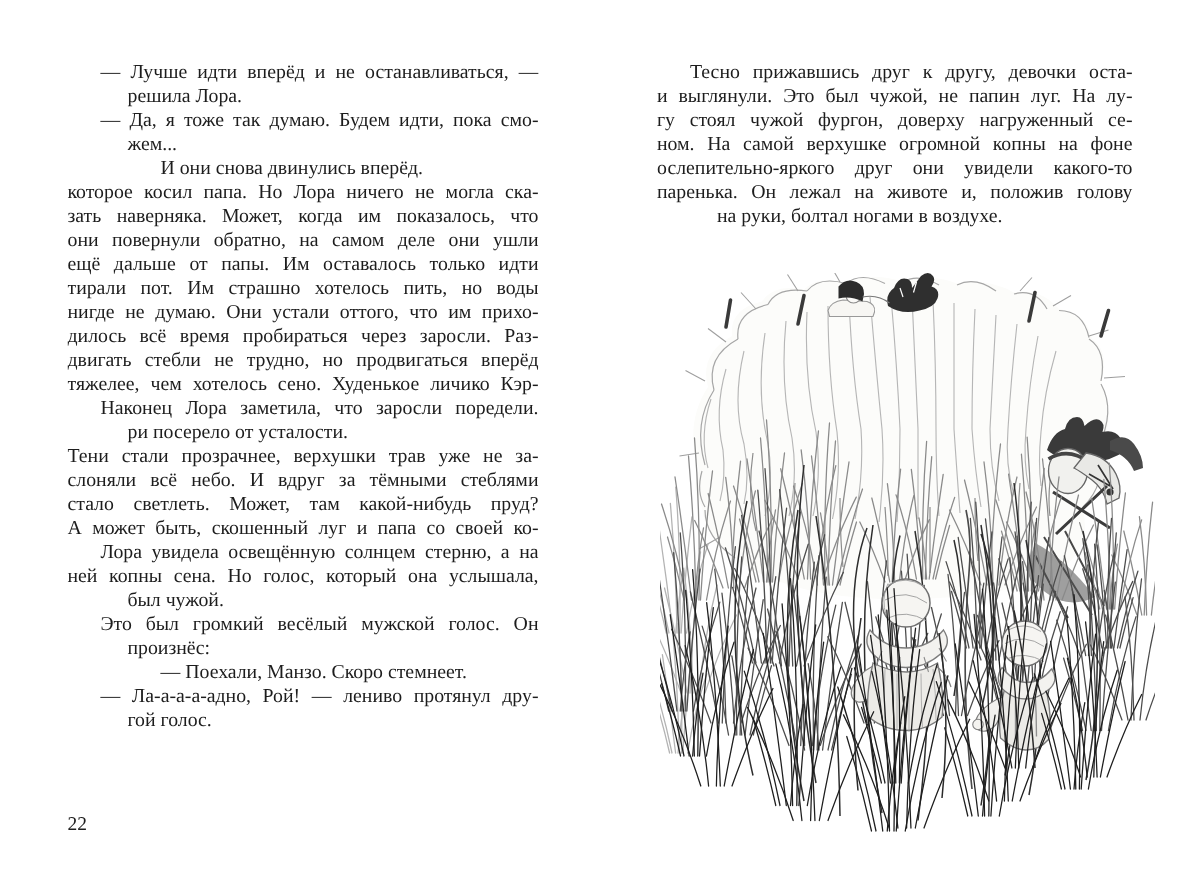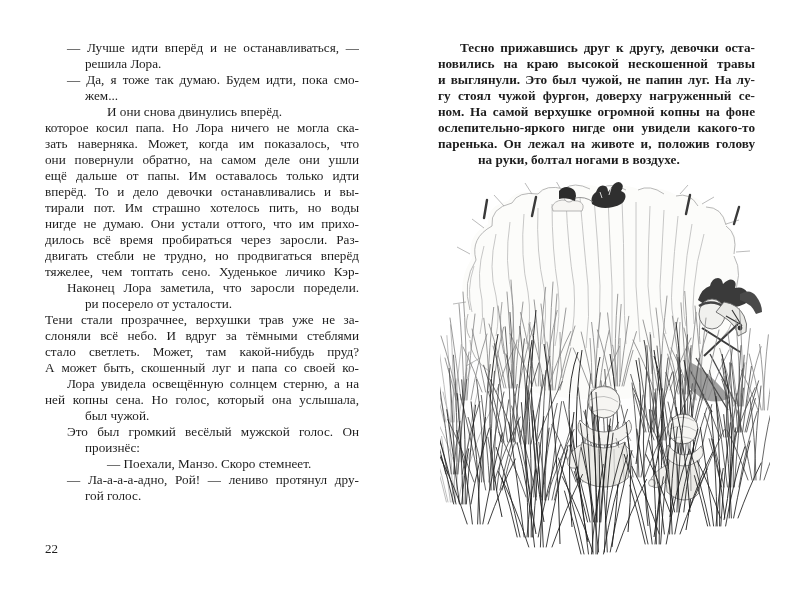--- a/index.html
+++ b/index.html
@@ -4,21 +4,21 @@
 <style>
   html,body{margin:0;padding:0;background:#ffffff;}
   .spread{position:relative;width:799px;height:595px;background:#ffffff;overflow:hidden;
           font-family:"Liberation Serif","DejaVu Serif",serif;color:#1d1d1d;}
   .textcol{position:absolute;top:40px;}
   .textcol .ln{font-size:13.2px;line-height:16px;height:16px;overflow:hidden;
                text-align:justify;text-align-last:justify;}
   .textcol .ln.end{text-align-last:left;margin-left:40px;}
   .textcol .ln.in{text-indent:22px;}
   #leftcol{left:45px;width:314px;}
-  #rightcol{left:438px;width:317px;font-weight:bold;}
+  #rightcol{left:438px;width:317px;}
   .folio{position:absolute;left:45px;width:314px;top:541px;text-align:left;
          font-size:13px;line-height:16px;}
   .illus{position:absolute;left:440px;top:182px;width:330px;height:380px;}
   .illus svg{display:block;width:330px;height:380px;}
   .illus path{vector-effect:non-scaling-stroke;}
 </style>
 </head>
 <body>
 
 <div class="spread">
@@ -26,50 +26,48 @@
   <div id="leftcol" class="textcol">
     <div class="ln in">— Лучше идти вперёд и не останавливаться, —</div>
     <div class="ln end">решила Лора.</div>
     <div class="ln in">— Да, я тоже так думаю. Будем идти, пока смо-</div>
     <div class="ln end">жем...</div>
     <div class="ln in end">И они снова двинулись вперёд.</div>
     <div class="ln">которое косил папа. Но Лора ничего не могла ска-</div>
     <div class="ln">зать наверняка. Может, когда им показалось, что</div>
     <div class="ln">они повернули обратно, на самом деле они ушли</div>
     <div class="ln">ещё дальше от папы. Им оставалось только идти</div>
-    <div class="ln">вперёд. То и дело девочки останавливались и вы-</div>
     <div class="ln">тирали пот. Им страшно хотелось пить, но воды</div>
     <div class="ln">нигде не думаю. Они устали оттого, что им прихо-</div>
     <div class="ln">дилось всё время пробираться через заросли. Раз-</div>
     <div class="ln">двигать стебли не трудно, но продвигаться вперёд</div>
-    <div class="ln">тяжелее, чем топтать сено. Худенькое личико Кэр-</div>
+    <div class="ln">тяжелее, чем хотелось сено. Худенькое личико Кэр-</div>
     <div class="ln in">Наконец Лора заметила, что заросли поредели.</div>
     <div class="ln end">ри посерело от усталости.</div>
     <div class="ln">Тени стали прозрачнее, верхушки трав уже не за-</div>
     <div class="ln">слоняли всё небо. И вдруг за тёмными стеблями</div>
     <div class="ln">стало светлеть. Может, там какой-нибудь пруд?</div>
     <div class="ln">А может быть, скошенный луг и папа со своей ко-</div>
     <div class="ln in">Лора увидела освещённую солнцем стерню, а на</div>
     <div class="ln">ней копны сена. Но голос, который она услышала,</div>
     <div class="ln end">был чужой.</div>
     <div class="ln in">Это был громкий весёлый мужской голос. Он</div>
     <div class="ln end">произнёс:</div>
     <div class="ln in end">— Поехали, Манзо. Скоро стемнеет.</div>
     <div class="ln in">— Ла-а-а-а-адно, Рой! — лениво протянул дру-</div>
     <div class="ln end">гой голос.</div>
   </div>
   <div class="folio">22</div>
 
   <div id="rightcol" class="textcol">
     <div class="ln in">Тесно прижавшись друг к другу, девочки оста-</div>
-    <div class="ln">новились на краю высокой нескошенной травы</div>
     <div class="ln">и выглянули. Это был чужой, не папин луг. На лу-</div>
     <div class="ln">гу стоял чужой фургон, доверху нагруженный се-</div>
     <div class="ln">ном. На самой верхушке огромной копны на фоне</div>
-    <div class="ln">ослепительно-яркого нигде они увидели какого-то</div>
+    <div class="ln">ослепительно-яркого друг они увидели какого-то</div>
     <div class="ln">паренька. Он лежал на животе и, положив голову</div>
     <div class="ln end">на руки, болтал ногами в воздухе.</div>
   </div>
 
   <div class="illus">
     <svg viewBox="0 0 330 380" xmlns="http://www.w3.org/2000/svg">
       <defs>
         <g id="tA" fill="none" stroke="currentColor" stroke-width="0.85" stroke-linecap="round">
           <path d="M0 0Q-7 -34 -17 -64"></path>
             <path d="M3 0Q-2 -42 -8 -82"></path>

